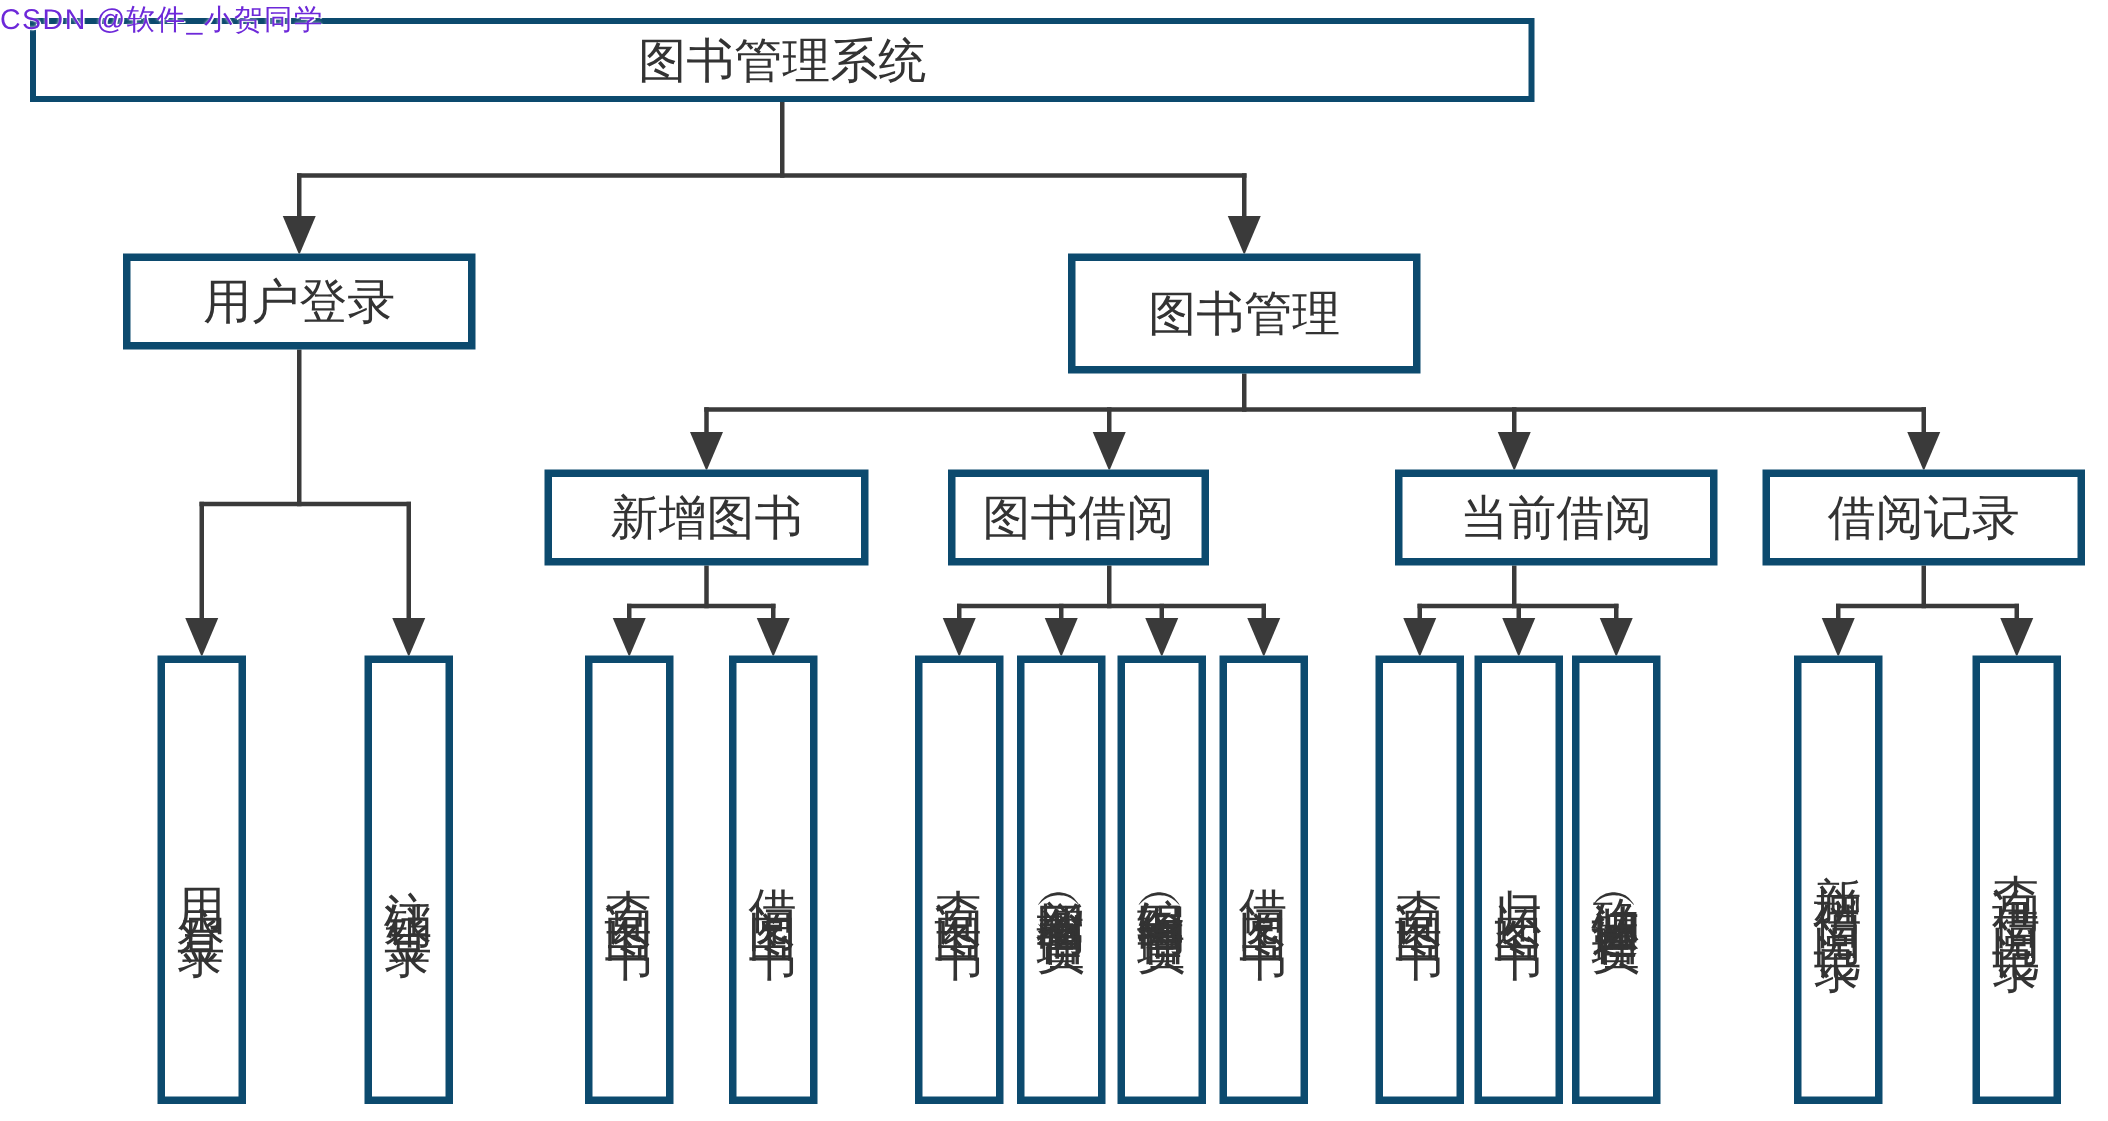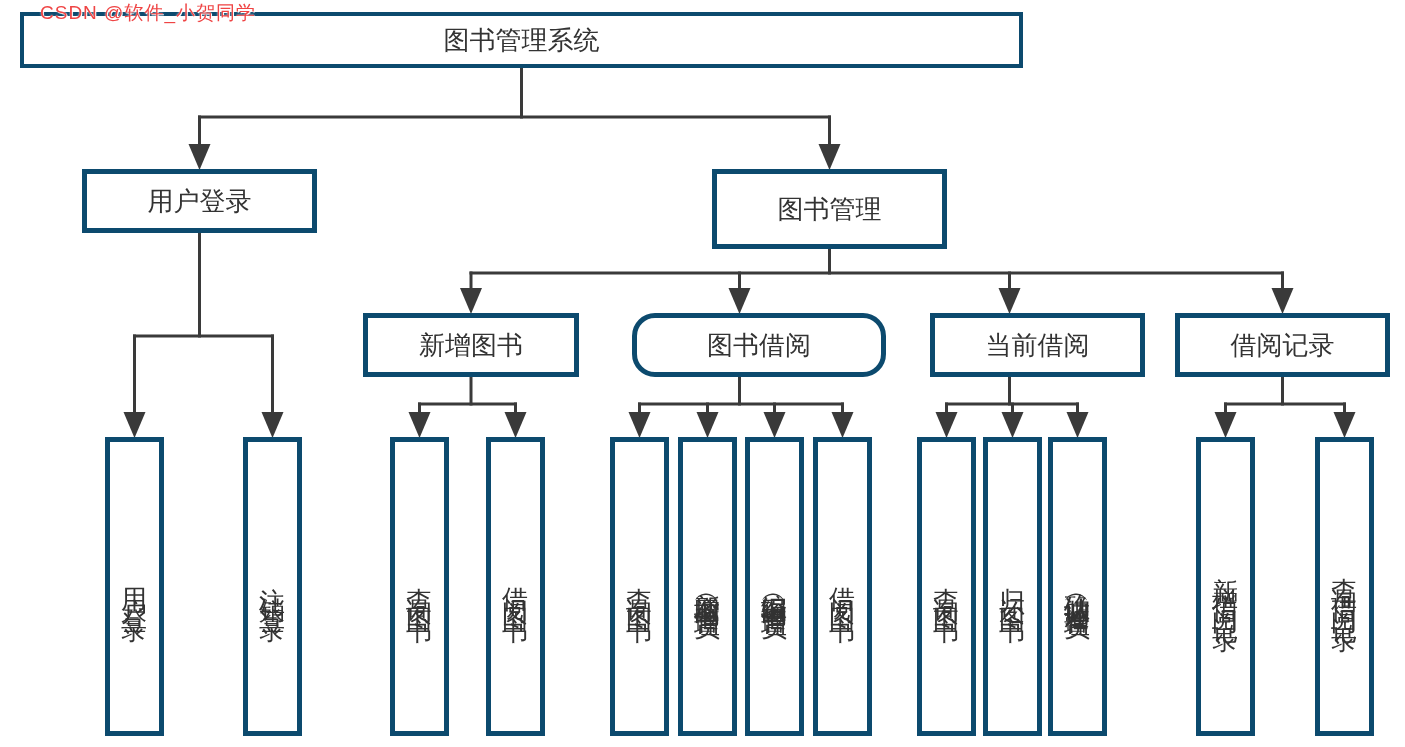--- a/index.html
+++ b/index.html
@@ -1,25 +1,25 @@
 <!DOCTYPE html>
 <html><head>
 <meta charset="utf-8">
 <style>
   html,body{margin:0;padding:0;background:#ffffff;}
   body{font-family:"Liberation Sans",sans-serif;}
   #canvas{position:relative;width:1405px;height:747px;background:#ffffff;overflow:hidden;}
   #connectors{position:absolute;left:0;top:0;width:1405px;height:747px;}
   .node{position:absolute;box-sizing:border-box;border:5px solid #0c4a6e;background:#ffffff;
         display:flex;align-items:center;justify-content:center;color:#333333;
-        font-size:26px;line-height:1;white-space:nowrap;}
+        font-size:32px;line-height:1;white-space:nowrap;}
   .node.root{border-width:4px;}
   .node.v span{writing-mode:vertical-rl;text-orientation:mixed;display:block;}
-  #watermark{position:absolute;font-size:19px;color:#ef4444;letter-spacing:1px;
-             text-shadow:0 0 2px #ffffff,1px 1px 0 #ffffff;pointer-events:none;margin-left:40px;}
+  #watermark{position:absolute;font-size:19px;color:#6d28d9;letter-spacing:1px;
+             text-shadow:0 0 2px #ffffff,1px 1px 0 #ffffff;pointer-events:none;}
 </style>
 </head>
 <body>
 
 <div id="canvas">
   <svg id="connectors" xmlns="http://www.w3.org/2000/svg" viewBox="0 0 1405 747">
       <line x1="521.5" y1="68" x2="521.5" y2="117" stroke="#3a3a3a" stroke-width="3" stroke-linecap="square"></line>
       <line x1="199.5" y1="117" x2="829.5" y2="117" stroke="#3a3a3a" stroke-width="3" stroke-linecap="square"></line>
       <line x1="199.5" y1="117" x2="199.5" y2="147" stroke="#3a3a3a" stroke-width="3" stroke-linecap="square"></line>
       <polygon points="199.5,170 188.5,144 210.5,144" fill="#3a3a3a"></polygon>
@@ -78,21 +78,21 @@
       </div>
       <div class="node h" style="left: 82px; top: 169px; width: 235px; height: 64px;">
         <span>用户登录</span>
       </div>
       <div class="node h" style="left: 712px; top: 169px; width: 235px; height: 80px;">
         <span>图书管理</span>
       </div>
       <div class="node h" style="left: 363px; top: 313px; width: 216px; height: 64px;">
         <span>新增图书</span>
       </div>
-      <div class="node h" style="left: 632px; top: 313px; width: 254px; height: 64px; border-radius: 23px;">
+      <div class="node h" style="left: 632px; top: 313px; width: 174px; height: 64px;">
         <span>图书借阅</span>
       </div>
       <div class="node h" style="left: 930px; top: 313px; width: 215px; height: 64px;">
         <span>当前借阅</span>
       </div>
       <div class="node h" style="left: 1175px; top: 313px; width: 215px; height: 64px;">
         <span>借阅记录</span>
       </div>
       <div class="node v" style="left: 105px; top: 437px; width: 59px; height: 299px;">
         <span style="letter-spacing: 10px;">用户登录</span>

